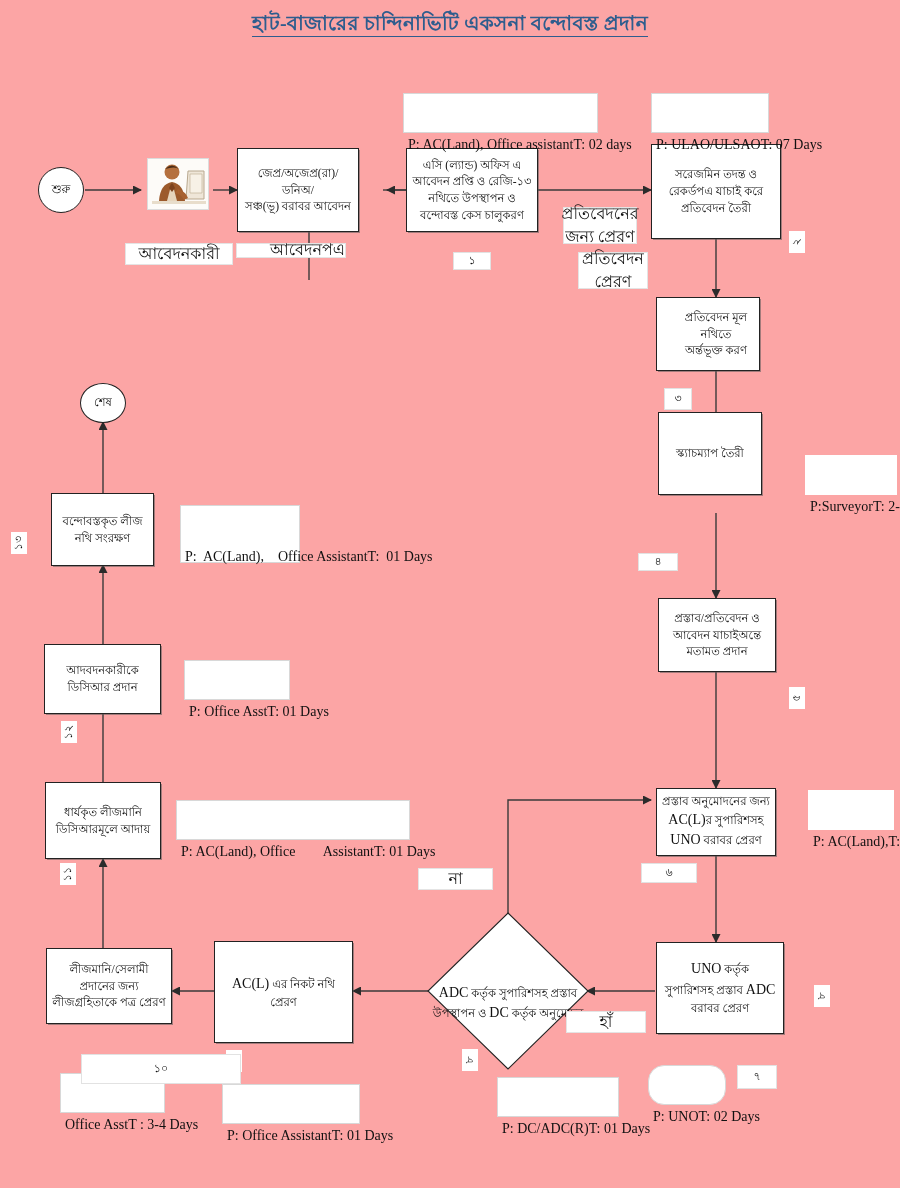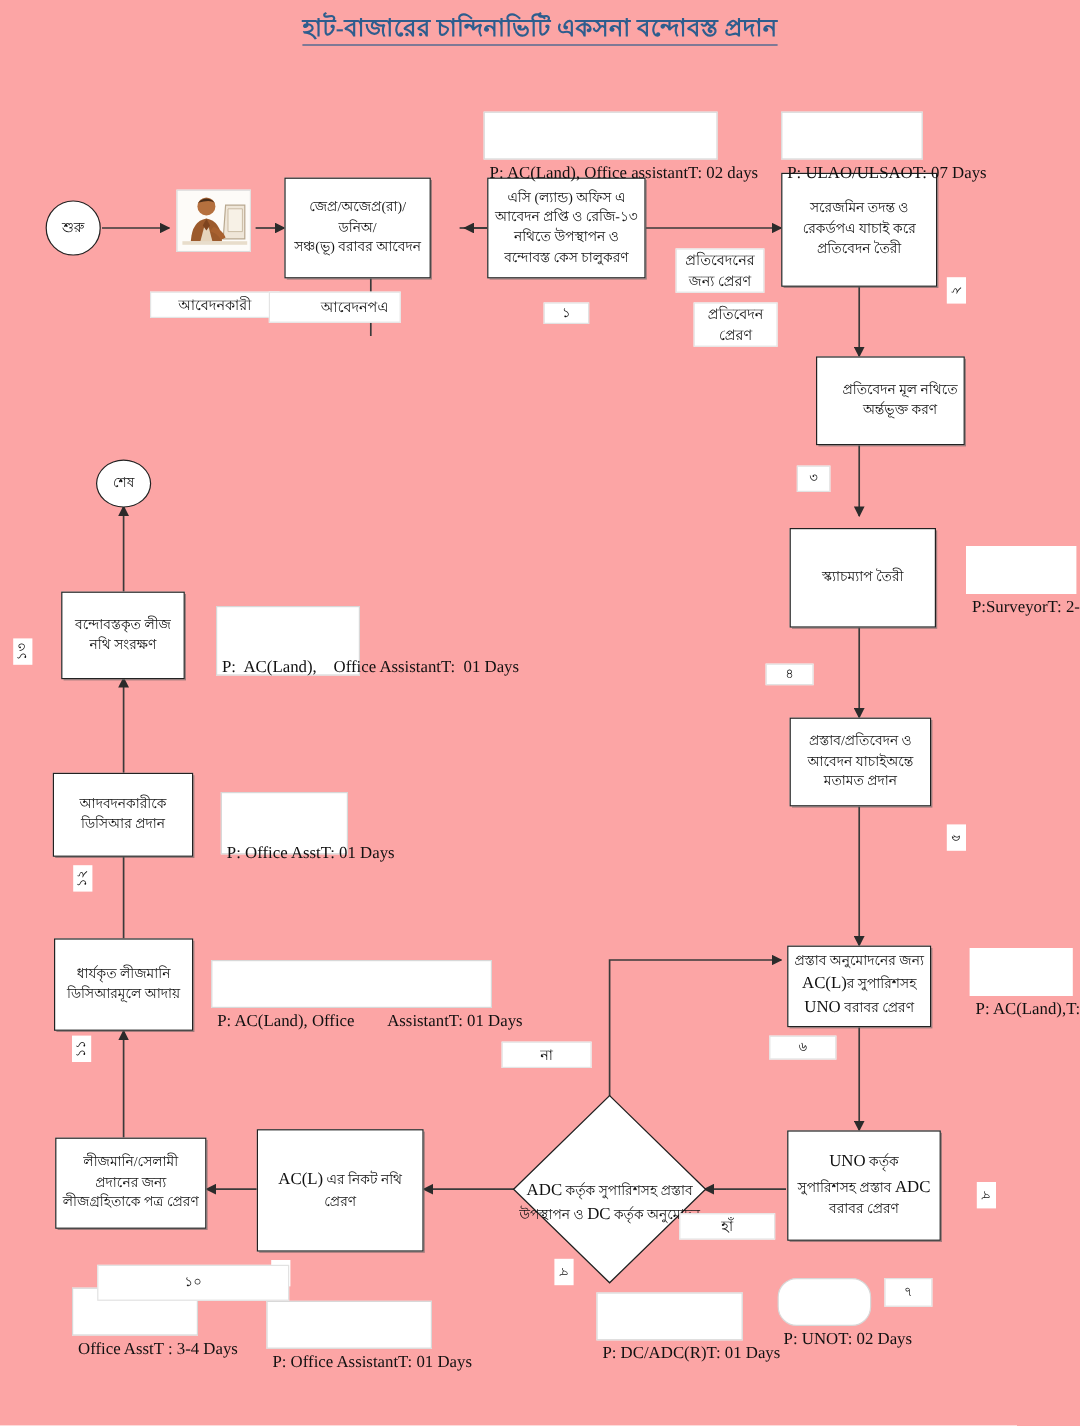--- a/index.html
+++ b/index.html
@@ -121,21 +121,21 @@
     border-color: transparent;
     transform: rotate(-90deg);
   }
   
   .caption {
     position: absolute;
     box-sizing: border-box;
     background: #fff;
     border: 1px solid #e4e4e4;
     font-family: "Liberation Serif", "DejaVu Serif", serif;
-    font-size: 12px;
+    font-size: 16px;
     line-height: 1.4;
     color: #111;
     text-align: center;
     display: flex;
     align-items: center;
     justify-content: center;
     padding: 1px 3px;
   }
   
   #wires {
@@ -255,28 +255,28 @@
   </div>
 
   <div class="node" style="left:651px; top:144px; width:130px; height:95px;">
     <div>
       <span class="ln">সরেজমিন তদন্ত ও</span>
       <span class="ln">রেকর্ডপএ যাচাই করে</span>
       <span class="ln">প্রতিবেদন তৈরী</span>
     </div>
   </div>
 
-  <div class="node" style="left:680px; top:297px; width:124px; height:74px;padding-left:20px;">
+  <div class="node" style="left:656px; top:297px; width:104px; height:74px;padding-left:20px;">
     <div>
       <span class="ln">প্রতিবেদন মূল নথিতে</span>
       <span class="ln">অর্ন্তভূক্ত করণ</span>
     </div>
   </div>
 
-  <div class="node" style="left:658px; top:440px; width:122px; height:83px;">
+  <div class="node" style="left:658px; top:412px; width:104px; height:83px;">
     <div>
       <span class="ln">স্ক্যাচম্যাপ তৈরী</span>
     </div>
   </div>
 
   <div class="node" style="left:658px; top:598px; width:118px; height:74px;">
     <div>
       <span class="ln">প্রস্তাব/প্রতিবেদন ও</span>
       <span class="ln">আবেদন যাচাইঅন্তে</span>
       <span class="ln">মতামত প্রদান</span>
@@ -345,21 +345,21 @@
     <div>
       <span class="ln">বন্দোবস্তকৃত লীজ</span>
       <span class="ln">নথি সংরক্ষণ</span>
     </div>
   </div>
 
   <div class="caption" style="left:125px; top:243px; width:108px; height:22px;">
     <span>আবেদনকারী</span>
   </div>
 
-  <div class="caption" style="left:224px; top:243px; width:110px; height:26px;padding-left:36px;">
+  <div class="caption" style="left:236px; top:243px; width:110px; height:15px;padding-left:36px;">
     <span>আবেদনপএ</span>
   </div>
 
   <div class="caption" style="left:563px; top:207px; width:74px; height:37px;">
     <div>
       <span class="ln">প্রতিবেদনের</span>
       <span class="ln">জন্য প্রেরণ</span>
     </div>
   </div>
 
@@ -407,21 +407,21 @@
   </div>
 
   <div class="anno" style="left:60px; top:1073px; width:105px; height:40px;">
     <div><span class="ln">Office Asst</span><span class="ln">T : 3-4 Days</span></div>
   </div>
 
   <div class="anno" style="left:176px; top:800px; width:234px; height:40px;">
     <div><span class="ln">P: AC(Land), Office        Assistant</span><span class="ln">T: 01 Days</span></div>
   </div>
 
-  <div class="anno" style="left:184px; top:660px; width:106px; height:52px;">
+  <div class="anno" style="left:184px; top:660px; width:106px; height:40px;">
     <div><span class="ln">P: Office Asst</span><span class="ln">T: 01 Days</span></div>
   </div>
 
   <div class="anno" style="left:180px; top:505px; width:120px; height:58px;">
     <div><span class="ln">P:  AC(Land),</span><span class="ln">    Office Assistant</span><span class="ln">T:  01 Days</span></div>
   </div>
 
   <div class="chip" style="left:453px; top:252px; width:38px; height:18px;">
     <span>১</span>
   </div>

